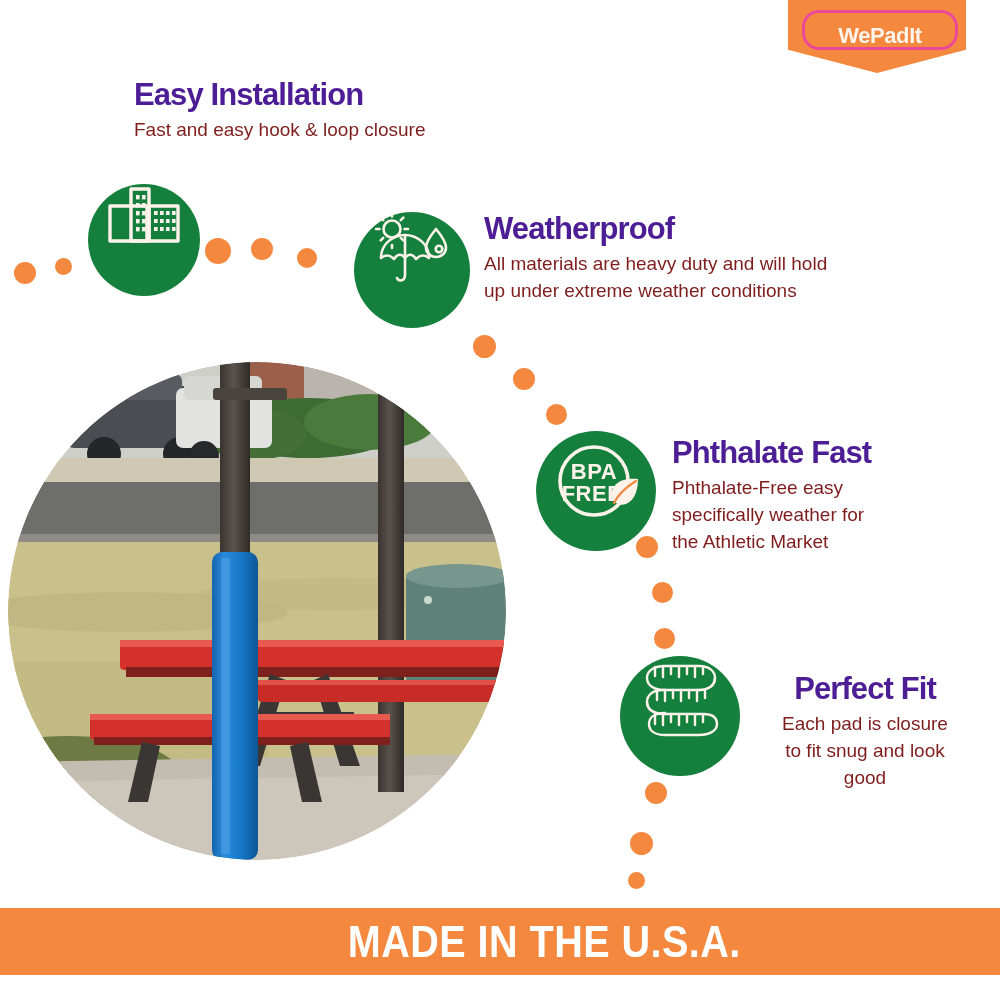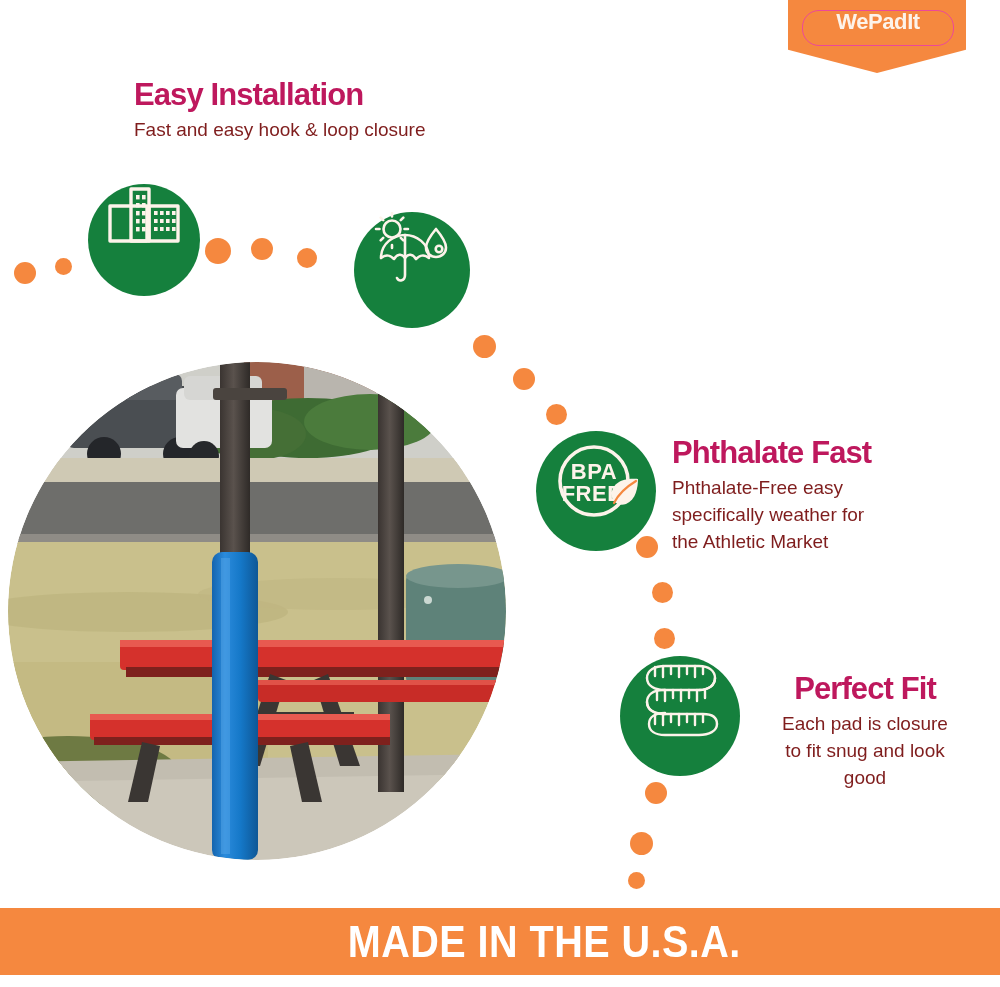--- a/index.html
+++ b/index.html
@@ -32,42 +32,42 @@
     background: #F5883F;
     -webkit-clip-path: polygon(0 0, 100% 0, 100% 68%, 50% 100%, 0 68%);
     clip-path: polygon(0 0, 100% 0, 100% 68%, 50% 100%, 0 68%);
   }
   .logo-inner {
     position: absolute;
     left: 14px;
     top: 10px;
     width: 150px;
     height: 34px;
-    border: 1px solid #ec4899;
+    border: 3px solid #ec4899;
     border-radius: 17px;
     display: flex;
-    align-items: flex-start;
+    align-items: flex-end;
     justify-content: center;
   }
   .logo-text {
     color: #FDF3EA;
     font-size: 22px;
     font-weight: 700;
     letter-spacing: -0.4px;
     line-height: 1;
     white-space: nowrap;
   }
   .logo-text .lt-bold { font-weight: 800; }
 
   
   .block { position: absolute; }
   .heading {
     font-size: 31px;
     font-weight: 800;
-    color: #be185d;
+    color: #4c1d95;
     letter-spacing: -0.9px;
     line-height: 1.1;
     margin: 0 0 5px 0;
     white-space: nowrap;
   }
   .body-text {
     font-size: 19px;
     font-weight: 400;
     color: #7f1d1d;
     line-height: 1.42;
@@ -214,20 +214,27 @@
         <circle cx="20" cy="17" r="8.5"></circle>
         <path d="M20 4.5 V1 M20 33 V36 M7.5 17 H4 M36 17 H32.5 M11.2 8.2 L8.7 5.7 M31.3 28.3 L28.8 25.8 M28.8 8.2 L31.3 5.7 M8.7 28.3 L11.2 25.8"></path>
         <path d="M9 46 C9 31 22 23 33 23 C44 23 57 31 57 46 C51 41 47 44 44 47 C41 42 36 41 33 46 C30 41 25 42 22 47 C19 44 15 41 9 46 Z"></path>
         <path d="M33 23 V63 C33 69 27 70 25 66"></path>
         <path d="M64 17 C64 17 54 29 54 35.5 C54 41 58.3 45 64 45 C69.7 45 74 41 74 35.5 C74 29 64 17 64 17 Z"></path>
         <circle cx="67" cy="37" r="3.3"></circle>
       </svg>
     </span>
   </div>
 
+  <div class="block" id="block-weather">
+    <h2 class="heading">Weatherproof</h2>
+    <p class="body-text">
+      <span>All materials are heavy duty and will hold</span><br>
+      <span>up under extreme weather conditions</span>
+    </p>
+  </div>
 
   <div class="icon-circle" id="icon-bpa">
     <span>
       <svg width="100" height="100" viewBox="0 0 100 100" fill="none">
         <circle cx="48" cy="50" r="34" stroke="#FDF3EA" stroke-width="3.6"></circle>
         <text x="48" y="48" text-anchor="middle" font-family="Liberation Sans, sans-serif" font-size="22" font-weight="800" fill="#FDF3EA" letter-spacing="0.5">BPA</text>
         <text x="46" y="70" text-anchor="middle" font-family="Liberation Sans, sans-serif" font-size="22" font-weight="800" fill="#FDF3EA" letter-spacing="0.5">FREE</text>
         <path d="M92 48 C92 48 70 45 66 60 C63.5 70 72 76 80 73 C90 69 92 56 92 48 Z" fill="#FDF3EA"></path>
         <path d="M90 50 C80 56 72 64 68 72" stroke="#F5883F" stroke-width="2.2" stroke-linecap="round"></path>
       </svg>

